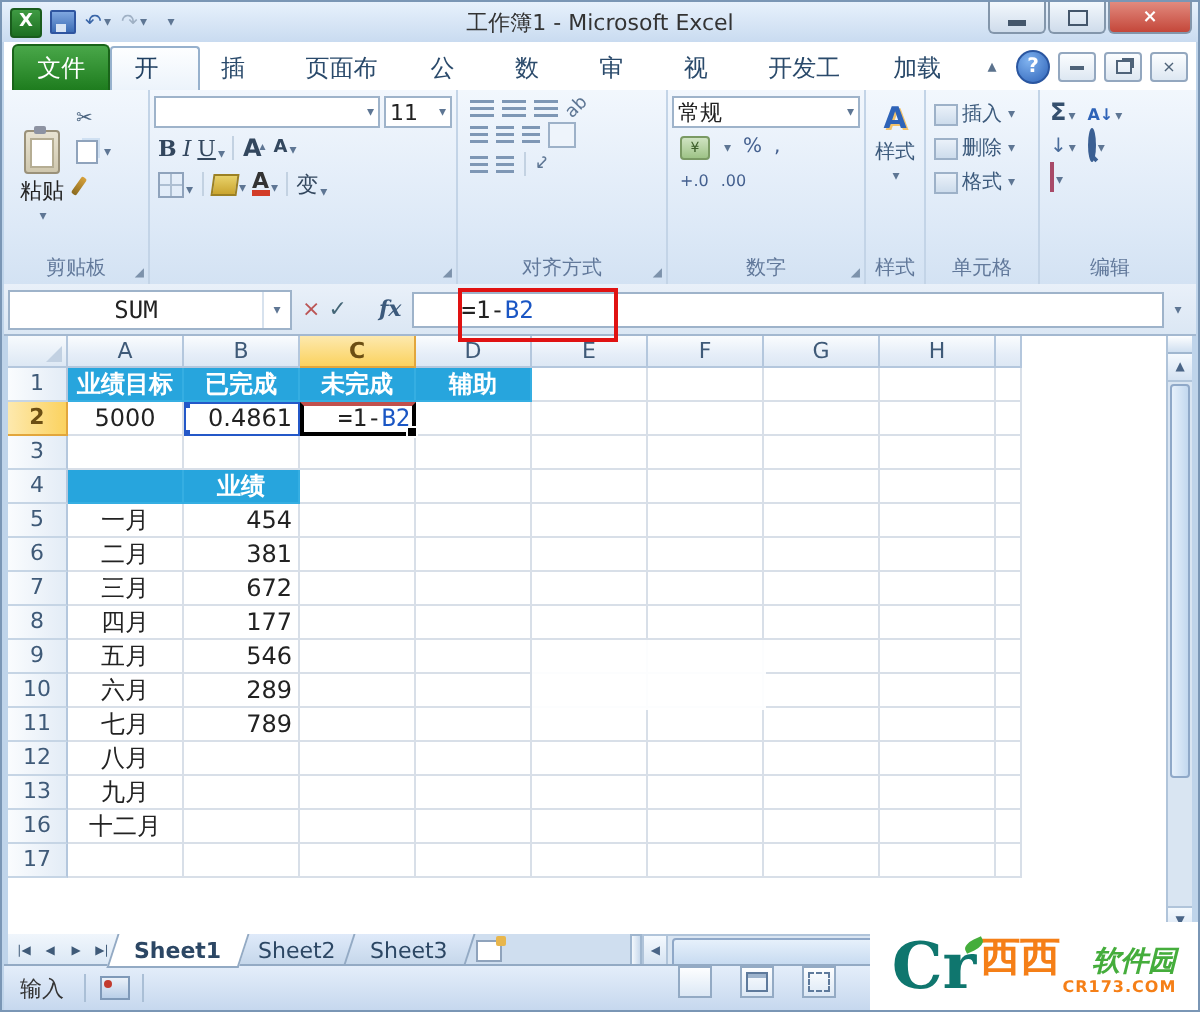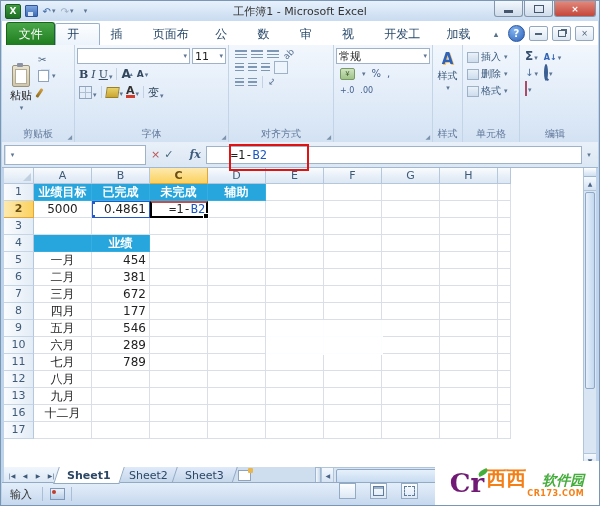--- a/index.html
+++ b/index.html
@@ -165,21 +165,21 @@
   .macro-ico::after{content:"";position:absolute;left:1px;top:1px;width:4px;height:4px;background:#c23b2e;border-radius:50%;}
   .sb-right{position:absolute;left:337px;top:0;height:100%;display:flex;gap:14px;}
   .view-btn{width:15px;height:14px;border:1px solid #93aac4;background:linear-gradient(#fdfeff,#dce8f5);display:flex;align-items:center;justify-content:center;}
   .vb-ico{width:9px;height:8px;border:1px solid #5e7a9c;}
   .vb-ico.layout{box-shadow:inset 0 2px 0 #9db3cc;}
   .vb-ico.pbreak{border-style:dashed;}
   .sb-zoom{font-size:11px;color:#333;margin-left:6px;}
 
   
   .watermark{position:absolute;right:0;bottom:0;width:164px;height:44px;background:#fff;z-index:90;display:flex;align-items:center;justify-content:center;gap:2px;}
-  .wm-cr{font-size:26px;font-weight:bold;color:#701a75;line-height:30px;font-family:"DejaVu Serif","Liberation Serif",serif;position:relative;}
+  .wm-cr{font-size:32px;font-weight:bold;color:#0f766e;line-height:30px;font-family:"DejaVu Serif","Liberation Serif",serif;position:relative;}
   .wm-cr::after{content:"";position:absolute;top:2px;right:-4px;width:10px;height:5px;background:#45ad3c;border-radius:60% 0 60% 0;transform:rotate(-25deg);}
   .wm-right{display:flex;flex-direction:column;align-items:flex-end;line-height:1;}
   .wm-row1{display:flex;align-items:baseline;gap:16px;}
   .wm-xixi{font-size:20px;font-weight:bold;color:#f57f17;text-shadow:0 0 1px #fff;}
   .wm-ryj{font-size:14px;font-weight:bold;color:#45ad3c;font-style:italic;}
   .wm-cr173{font-size:8px;font-weight:bold;color:#f57f17;margin-top:2px;letter-spacing:0.5px;}
 </style>
 </head>
 <body>
 
@@ -313,21 +313,20 @@
         <span class="fbtn">
             <span class="fontcolor-A">A</span>
             <span class="caret">▾</span>
           </span>
         <span class="sep-v"></span>
         <span class="fbtn">
             <span>变</span>
             <span class="caret">▾</span>
           </span>
       </div>
-      <div class="rg-label">字体</div>
       <div class="launcher">◢</div>
     </div>
 
     <div class="rgroup g-align">
       <div class="al-row">
         <span class="bars"></span>
         <span class="bars"></span>
         <span class="bars"></span>
         <span class="orient">ab</span>
       </div>
@@ -357,20 +356,21 @@
             <span class="money-ico">¥</span>
           </span>
           <span class="caret">▾</span>
         <span>%</span>
         <span>,</span>
       </div>
       <div class="num-row">
         <span class="dec">+.0</span>
         <span class="dec">.00</span>
       </div>
+      <div class="rg-label">数字</div>
       <div class="launcher">◢</div>
     </div>
 
     <div class="rgroup g-styles">
       <span class="styleA">A</span>
       <span class="style-label">样式</span>
       <span class="caret">▾</span>
       <div class="rg-label">样式</div>
     </div>
 
@@ -404,20 +404,21 @@
       </div>
       <div class="ed-row">
         <span><span class="eraser-ico"></span><span class="caret">▾</span></span>
       </div>
       <div class="rg-label">编辑</div>
     </div>
   </div>
 
   <div class="fbar">
     <div class="namebox">
+      <span class="nb-text">SUM</span>
       <span class="nb-caret">▾</span>
     </div>
     <div class="fx-area">
       <span class="fxb cancel">×</span>
       <span class="fxb enter">✓</span>
       <span class="fxb fx">fx</span>
     </div>
     <div class="formula-field">
       <span>=1-</span>
         <span class="refblue">B2</span>

